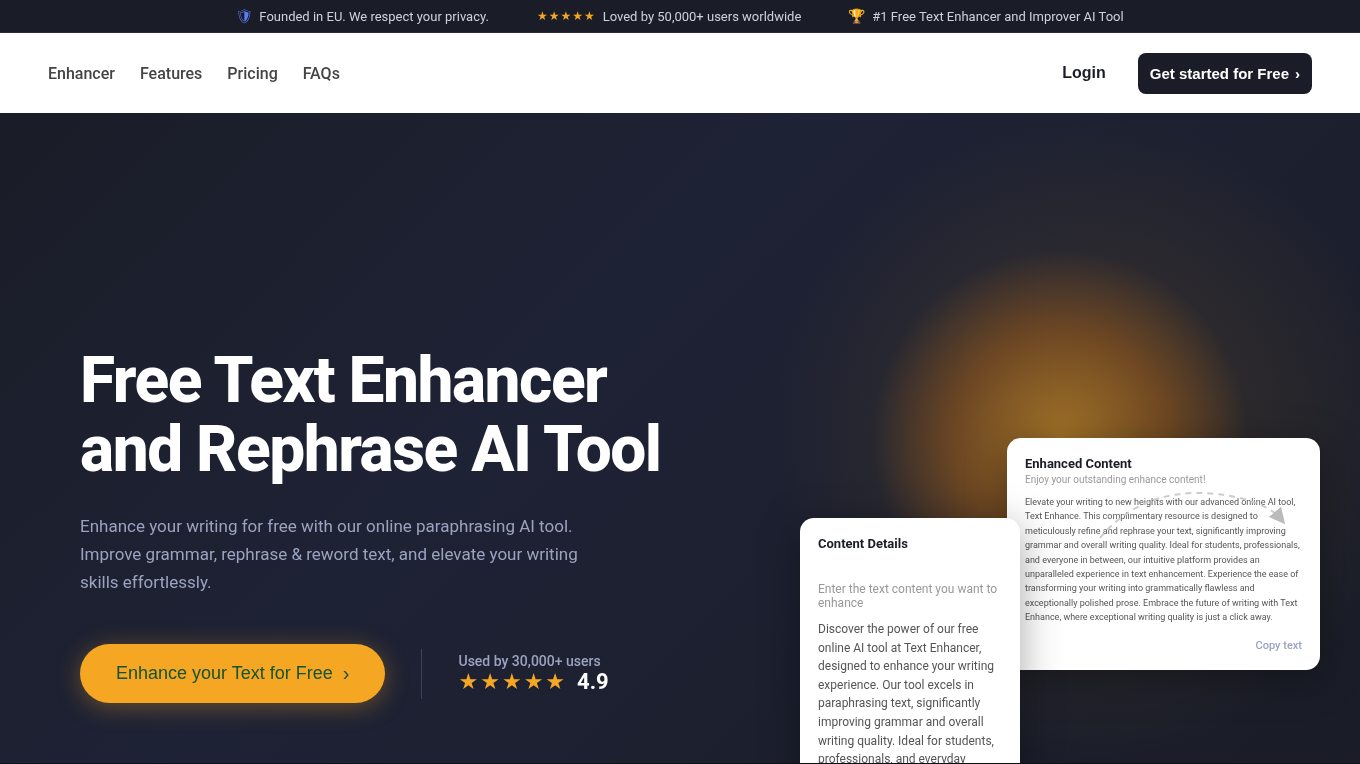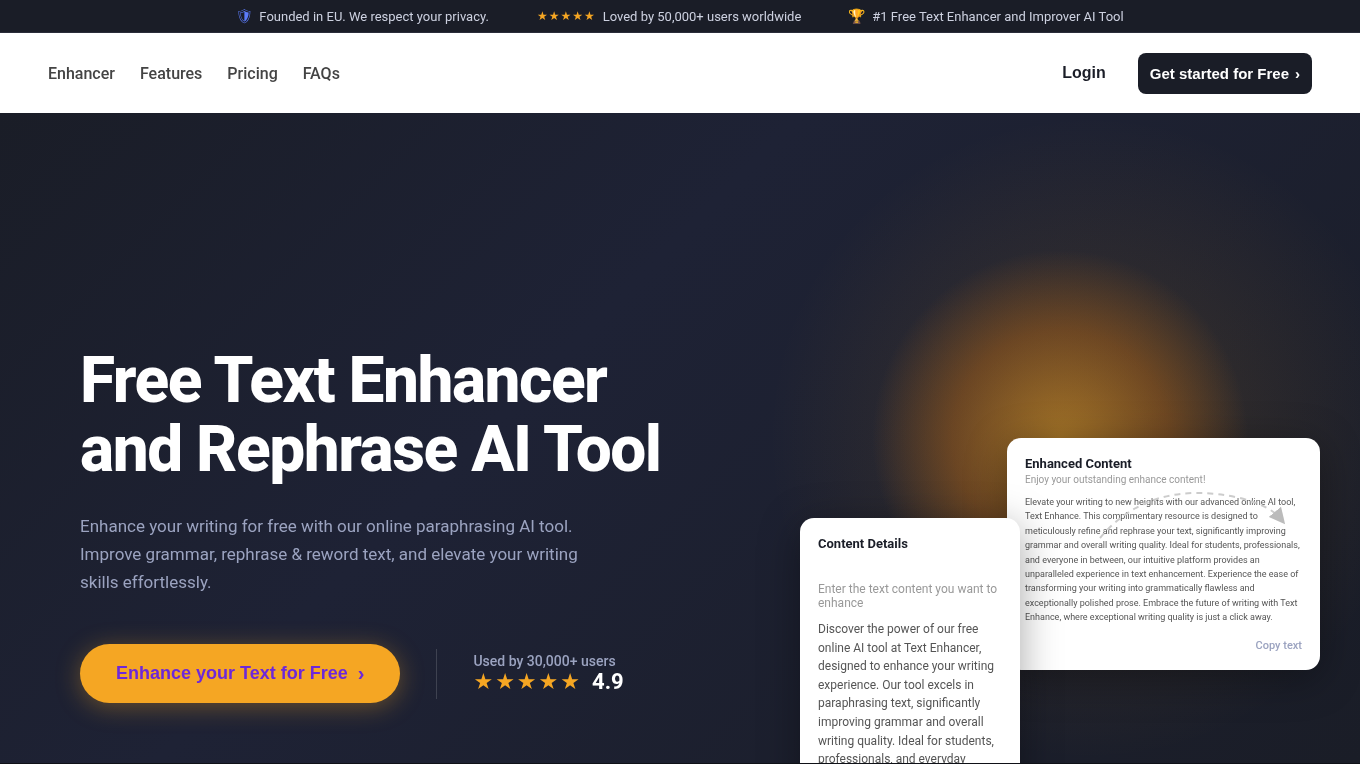--- a/index.html
+++ b/index.html
@@ -171,26 +171,26 @@
 
     .hero-cta-row {
       display: flex;
       align-items: center;
       gap: 36px;
       flex-wrap: wrap;
     }
 
     .btn-enhance {
       background: #f5a623;
-      color: #6d28d9;
+      color: #14532d;
       border: none;
       border-radius: 50px;
       padding: 18px 36px;
       font-size: 18px;
-      font-weight: 700;
+      font-weight: 400;
       cursor: pointer;
       display: flex;
       align-items: center;
       gap: 10px;
       box-shadow: 0 4px 24px rgba(245,166,35,0.35);
       transition: transform 0.15s;
     }
 
     .social-proof {
       display: flex;

